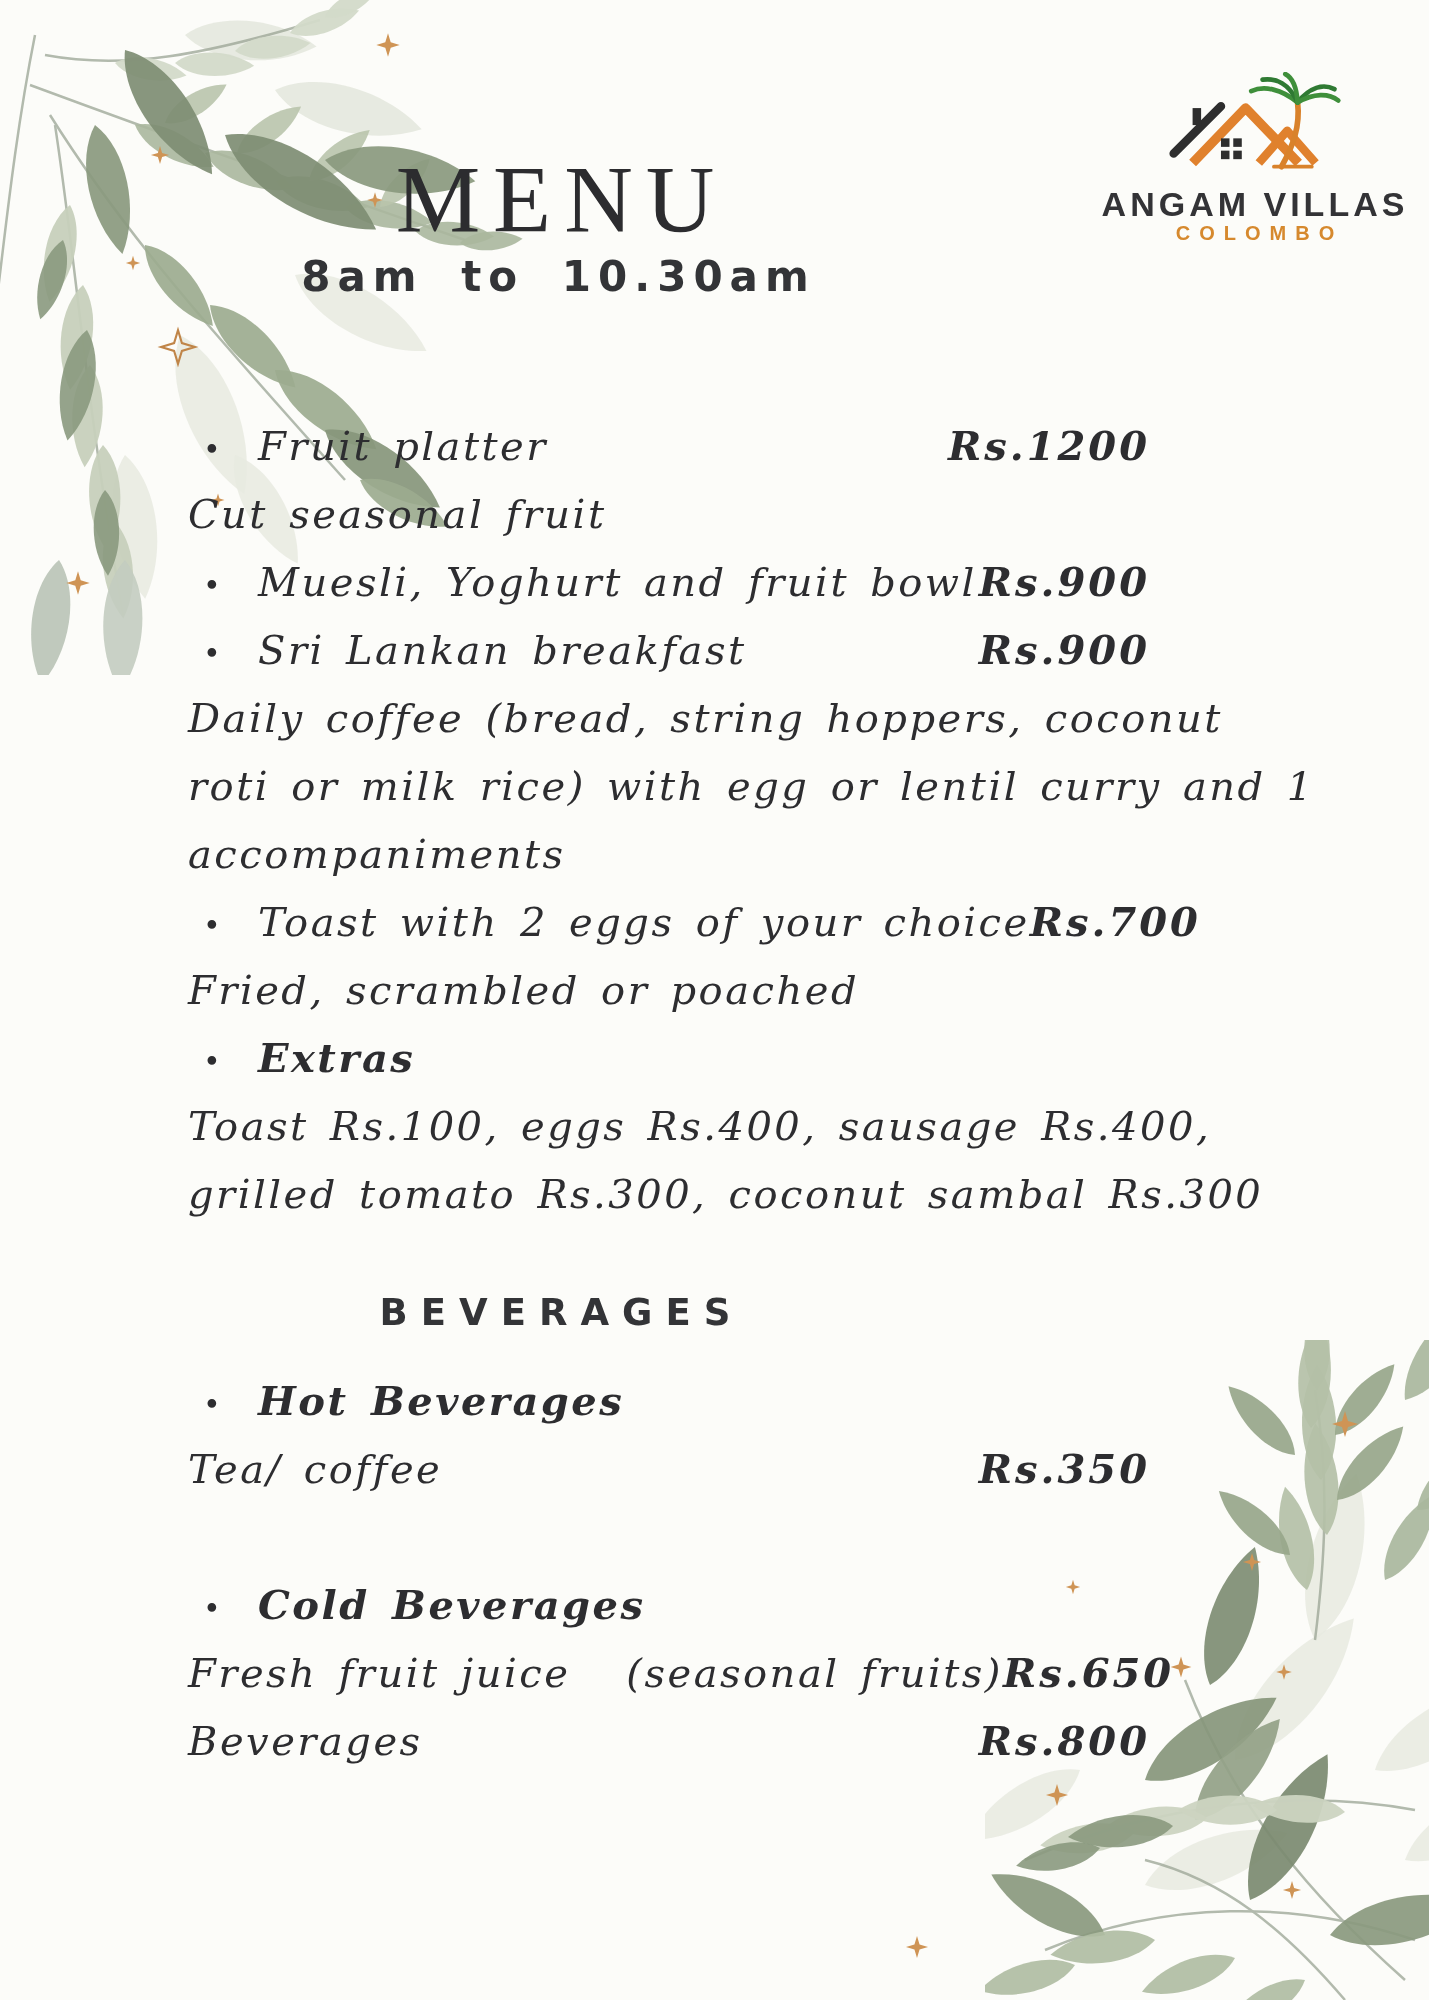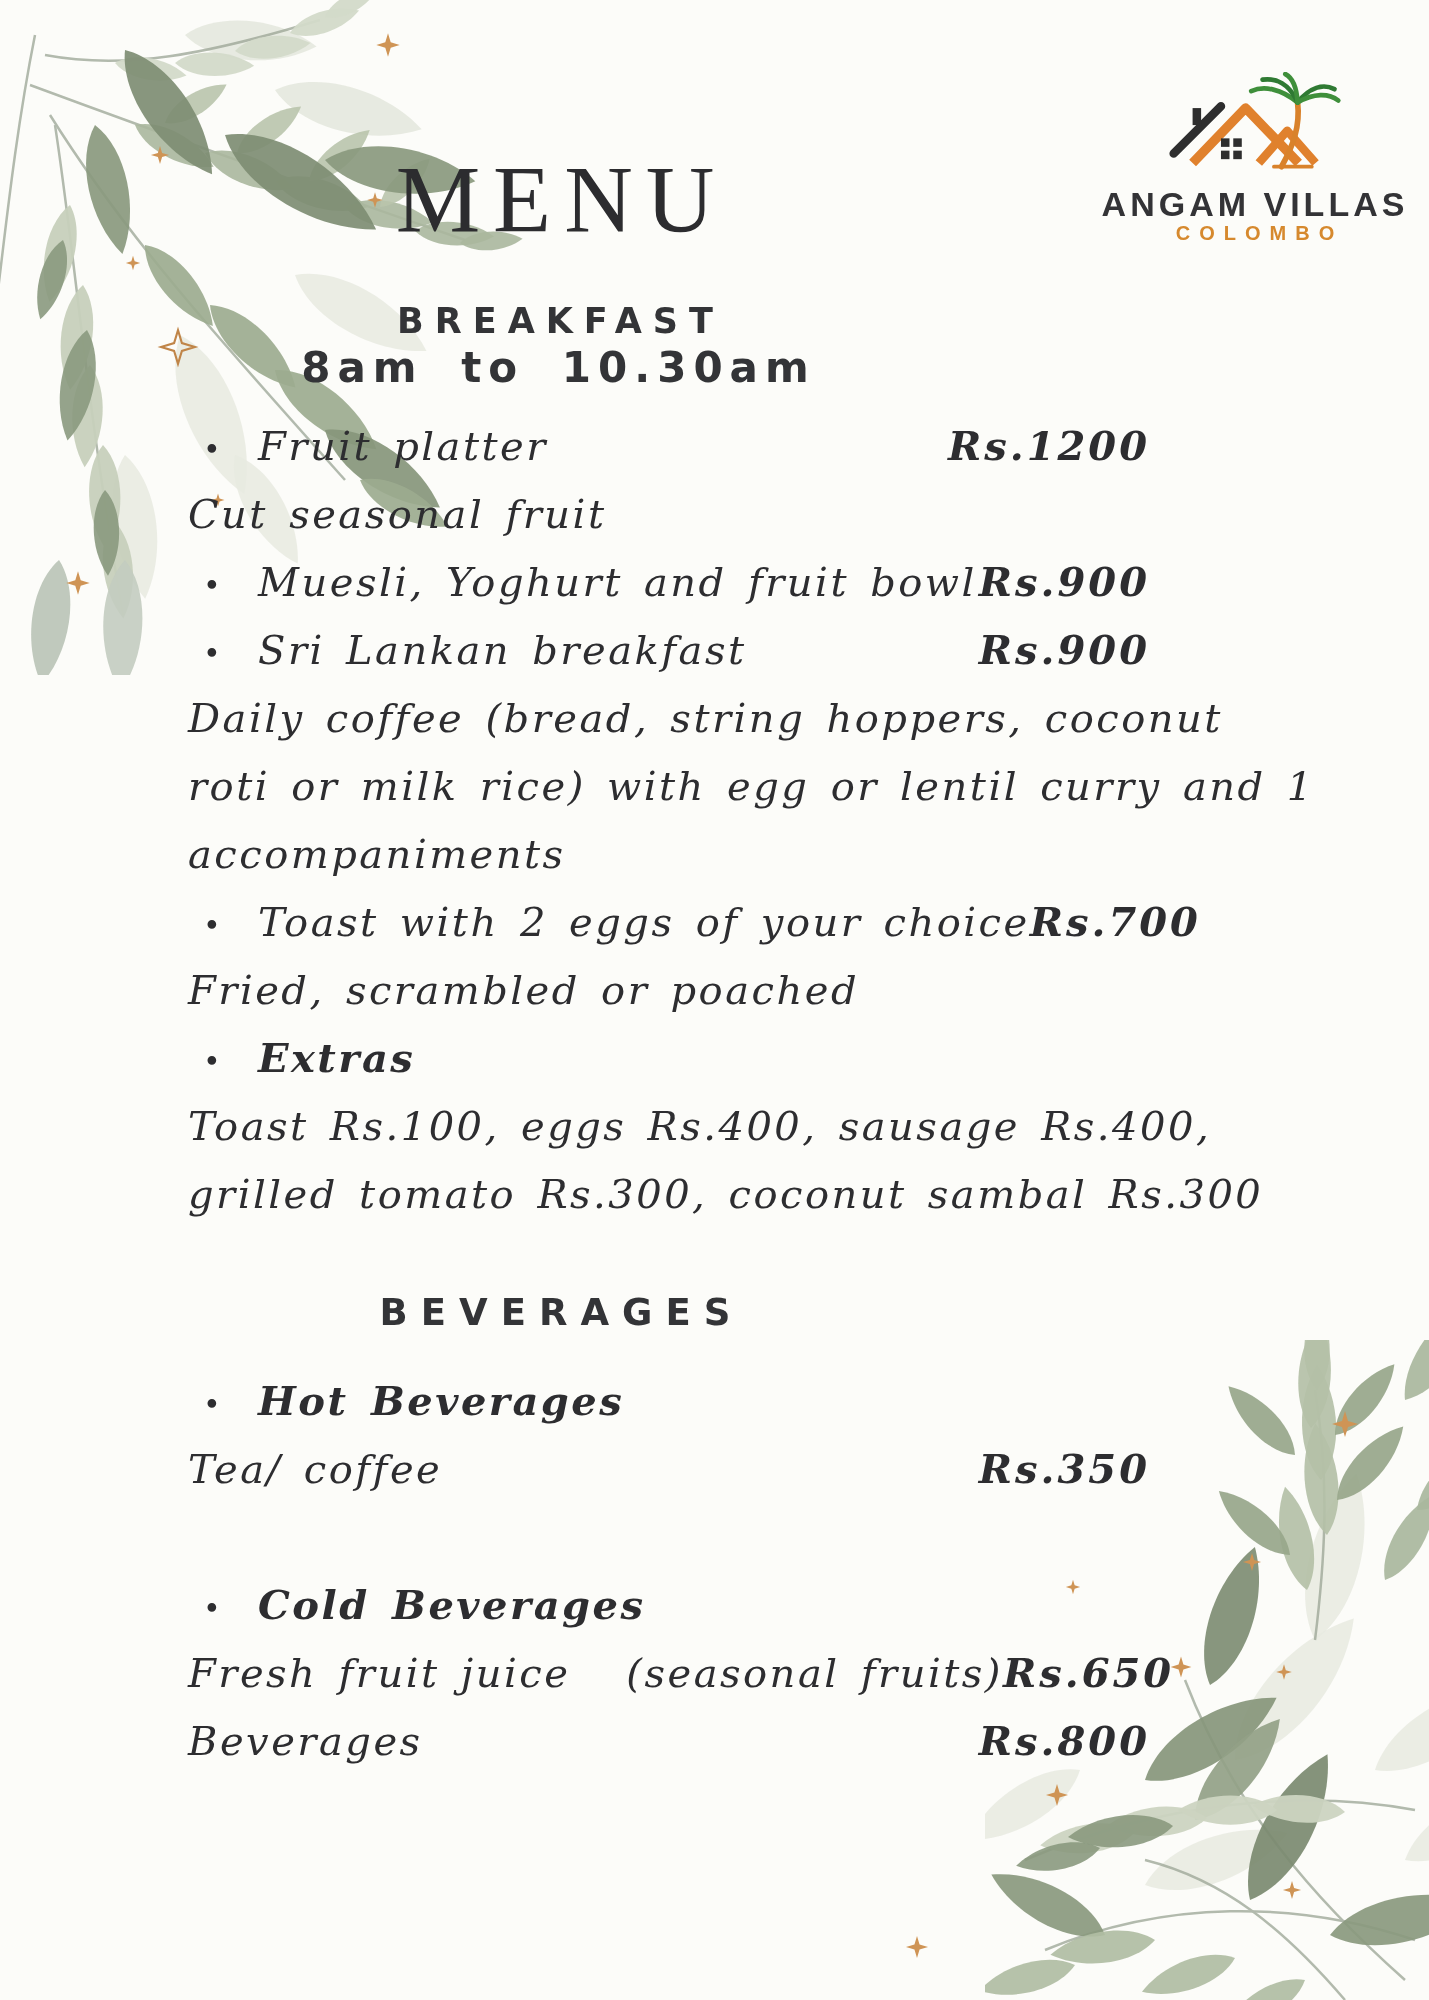--- a/index.html
+++ b/index.html
@@ -217,21 +217,20 @@
     <path d="M137,20 C150,4 164,0 176,6" stroke="#2f7a33" stroke-width="5" fill="none" stroke-linecap="round"></path>
     <path d="M137,20 C154,10 170,10 180,18" stroke="#3f8f3b" stroke-width="5" fill="none" stroke-linecap="round"></path>
     <path d="M137,20 C136,4 132,-6 124,-10" stroke="#3f8f3b" stroke-width="5" fill="none" stroke-linecap="round"></path>
   </svg>
   <div class="logo-name">ANGAM VILLAS</div>
   <div class="logo-city">COLOMBO</div>
 </div>
 
 <div id="header-block" class="center-col">
   <div class="menu-title">MENU</div>
-  <div class="section-heading breakfast-heading">BREAKFAST</div>
   <div class="section-heading breakfast-hours">8am to 10.30am</div>
 </div>
 
 <div id="breakfast-rows" class="rows">
   <div class="row">
     <span class="li">
       <span class="bullet">•</span>
       <span class="iname">Fruit platter</span>
     </span>
     <span class="price">Rs.1200</span>

